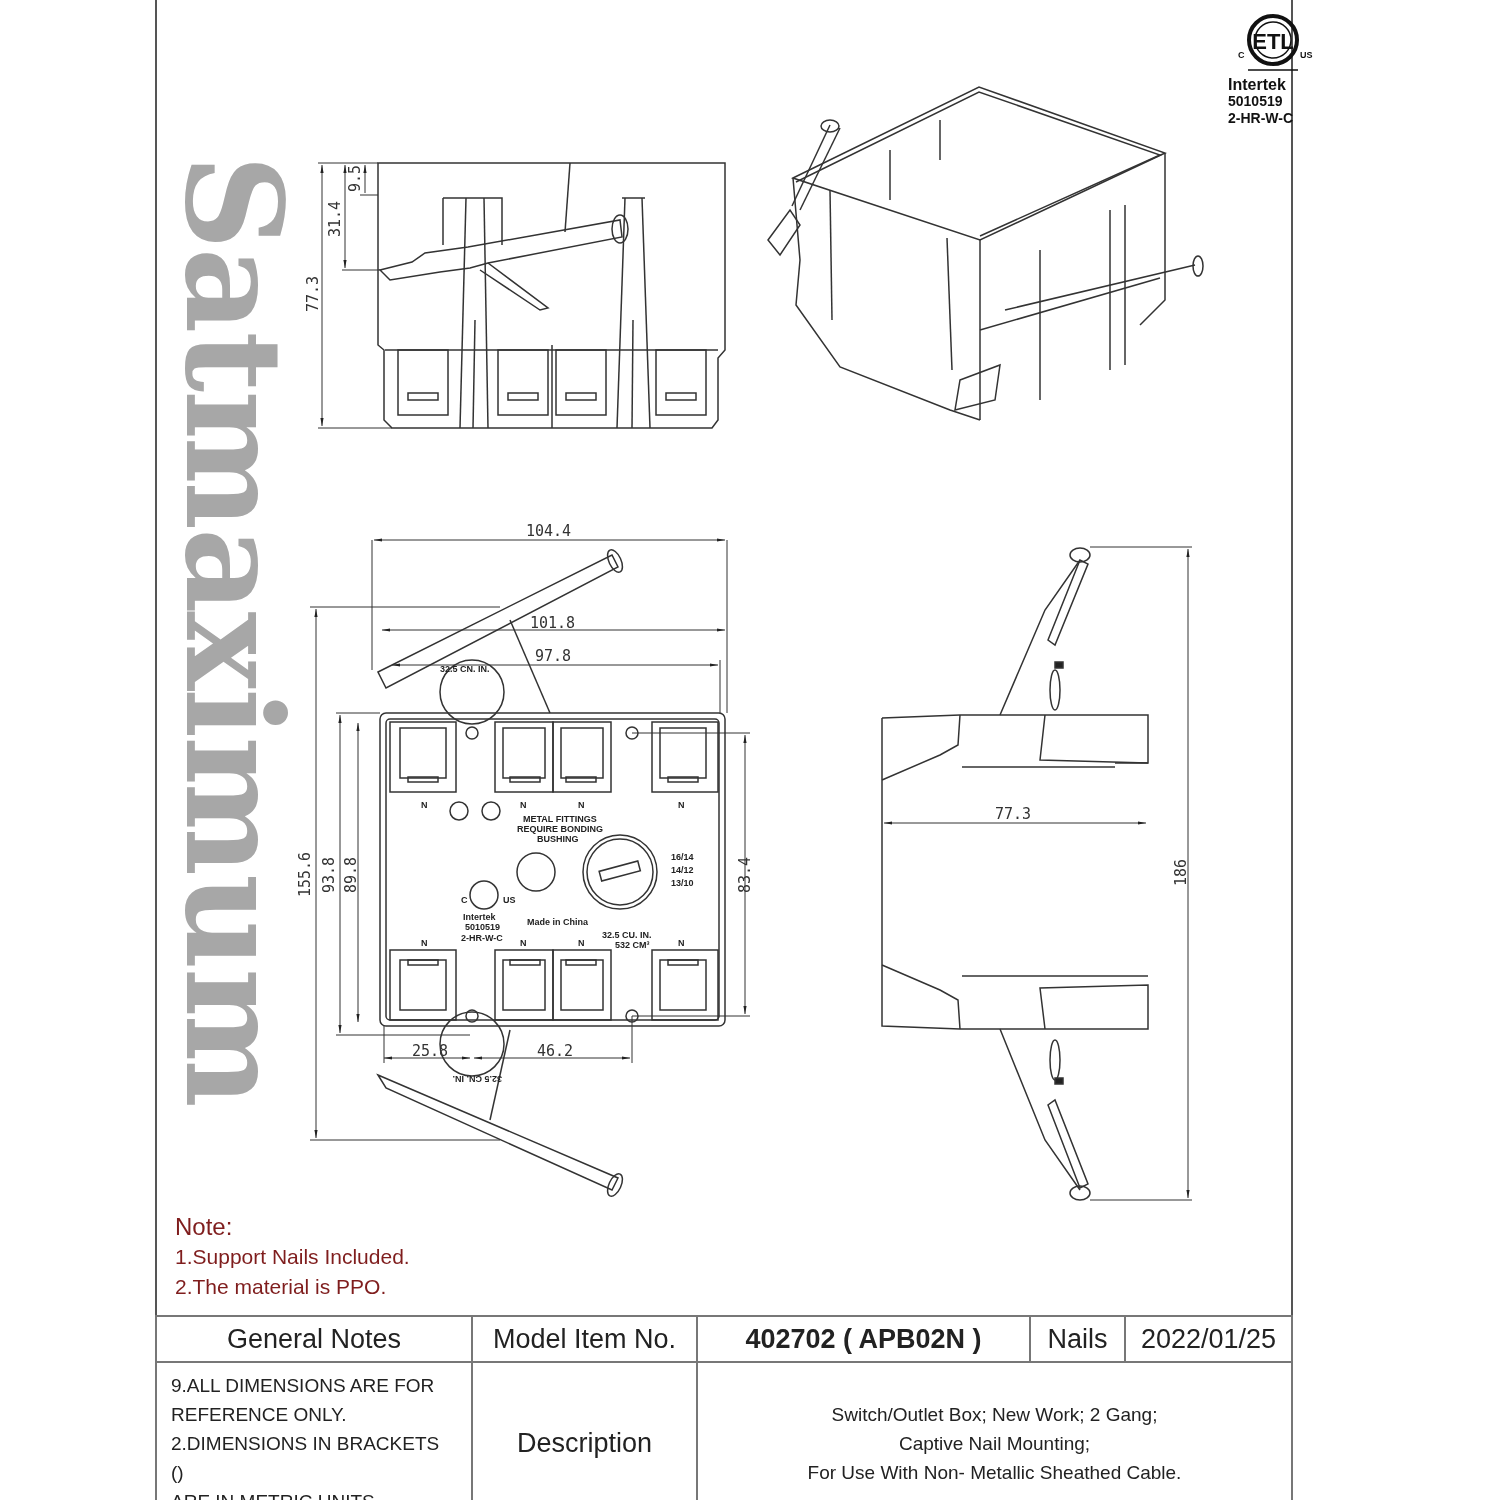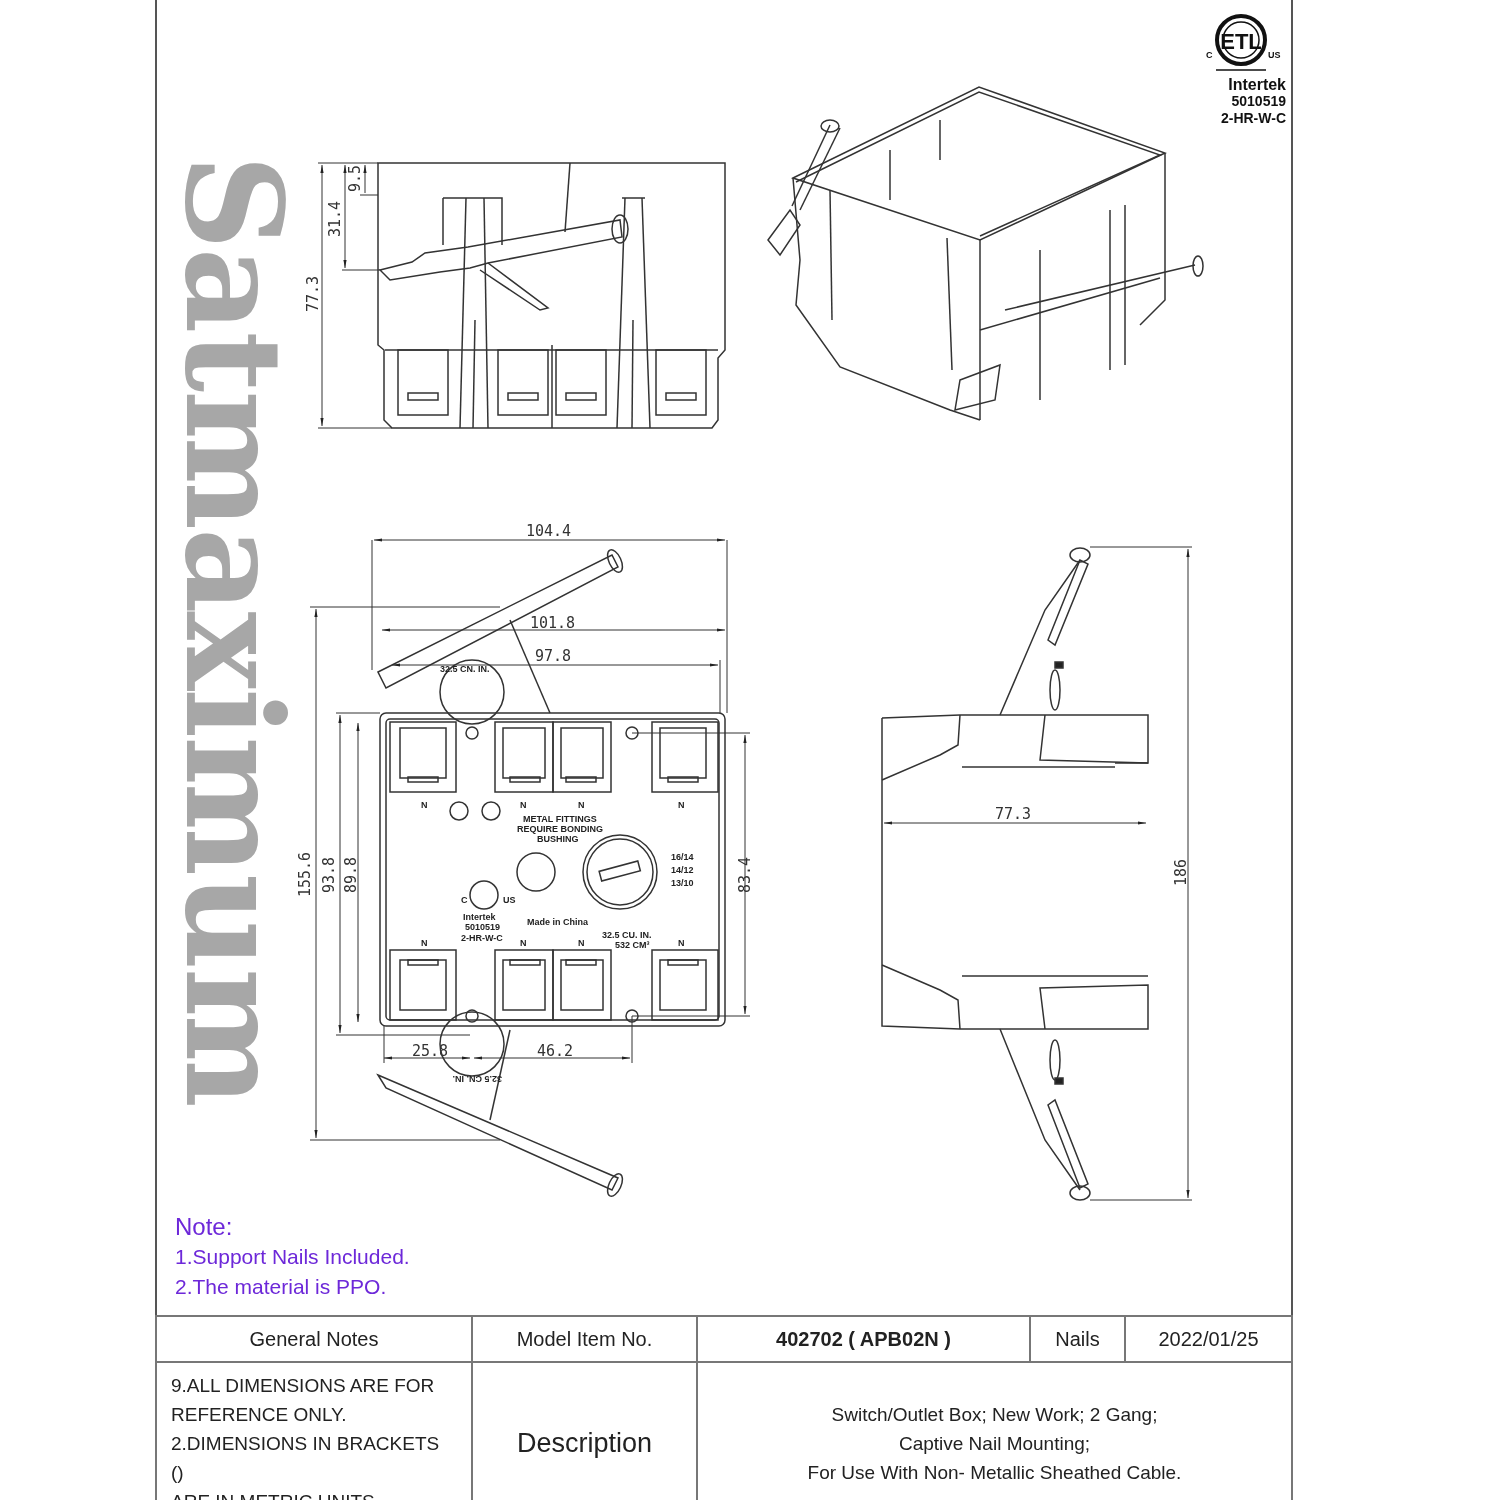--- a/index.html
+++ b/index.html
@@ -3,28 +3,28 @@
 <meta charset="utf-8">
 <style>
   html,body{margin:0;padding:0;background:#fff;}
   body{width:1500px;height:1500px;position:relative;overflow:hidden;font-family:"Liberation Sans",sans-serif;color:#222;}
   .sheet{position:absolute;left:155px;top:0;width:1138px;height:1500px;border-left:2px solid #555;border-right:2px solid #555;box-sizing:border-box;}
   .watermark{position:absolute;left:168px;top:150px;width:130px;height:960px;}
   .watermark span{position:absolute;left:50%;top:50%;transform:translate(-50%,-50%) rotate(90deg);white-space:nowrap;font-family:"DejaVu Serif",serif;font-weight:bold;font-size:132px;color:#a7a7a7;letter-spacing:-2px;}
   svg.drawing{position:absolute;left:0;top:0;}
   .dim{font-family:"DejaVu Sans Mono",monospace;font-size:15px;fill:#333;}
   .tiny{font-family:"Liberation Sans",sans-serif;font-weight:bold;font-size:9px;fill:#222;}
-  .etl-top{position:absolute;left:1196px;top:12px;width:90px;text-align:right;}
+  .etl-top{position:absolute;left:1228px;top:12px;width:90px;text-align:left;}
   .etl-top .lbl{font-weight:bold;font-size:14px;line-height:17px;color:#111;}
   .etl-top .lbl.big{font-size:16px;}
-  .notes{position:absolute;left:175px;top:1212px;font-size:21px;color:#6d28d9;line-height:30px;}
+  .notes{position:absolute;left:175px;top:1212px;font-size:21px;color:#7f1d1d;line-height:30px;}
   .notes .title{font-size:24px;}
   table.title-block{position:absolute;left:155px;top:1315px;width:1138px;border-collapse:collapse;}
   table.title-block td{border:2px solid #777;text-align:center;vertical-align:middle;}
-  .h1{font-size:20px;height:42px;}
+  .h1{font-size:27px;height:42px;}
   .bold{font-weight:bold;margin-top:24px;}
   .gn{text-align:left !important;font-size:19px;line-height:29px;padding:8px 14px;}
   .desc-label{font-size:27px;}
   .desc{font-size:19px;line-height:29px;}
 </style>
 </head>
 <body>
 
 <div class="sheet"></div>
 

